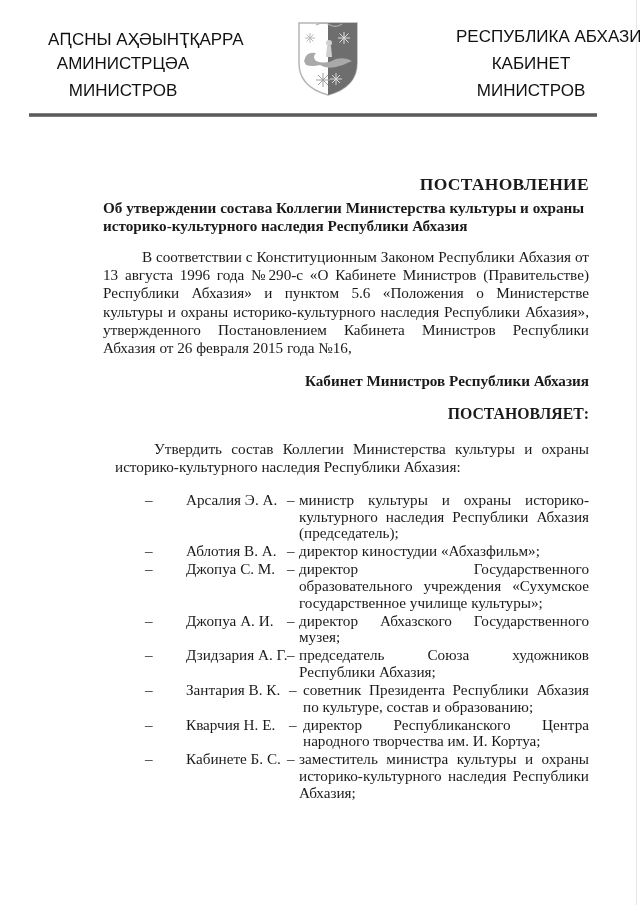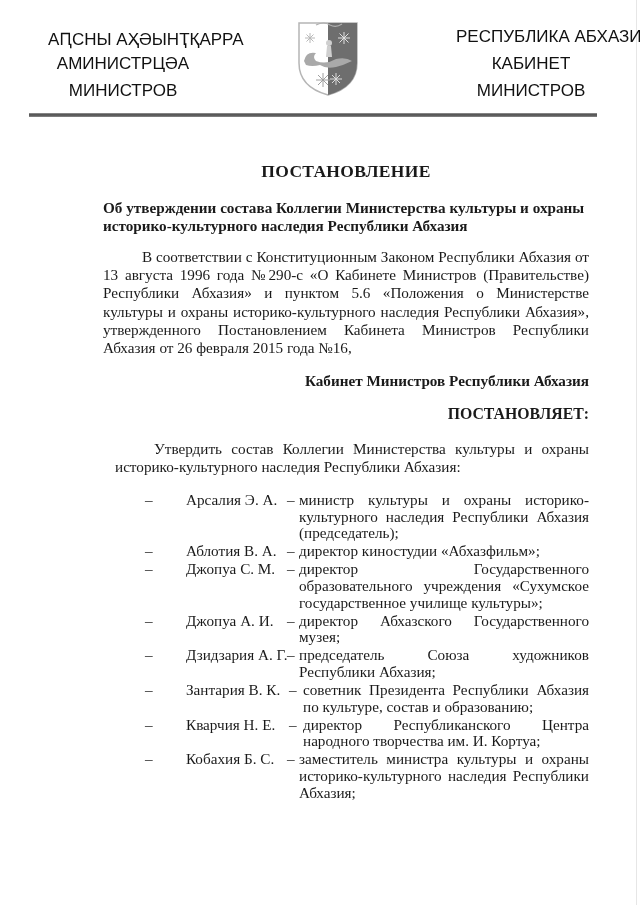--- a/index.html
+++ b/index.html
@@ -12,21 +12,21 @@
   .hdr-left { left: 40px; width: 150px; top: 0; }
   .hdr-right { left: 448px; width: 150px; top: 0; }
   .l1 { top: 27px; } .l2 { top: 54px; } .l3 { top: 81px; }
 
   .emblem { position: absolute; left: 288px; top: 19px; width: 64px; height: 78px; }
 
   .rule { position: absolute; left: 29px; top: 113px; width: 568px; height: 4px;
           background: linear-gradient(#9a9a9a, #4a4a4a 45%, #8a8a8a); }
 
   .doc { position: absolute; left: 103px; width: 486px; font-family: "Liberation Serif", serif; font-size: 15.2px; color: #1a1a1a; }
-  .title { position: absolute; left: 0; right: 0; top: 161px; text-align: center; font-weight: bold; font-size: 17.5px; letter-spacing: 0.3px; }
+  .title { position: absolute; left: 0; right: 0; top: 174px; text-align: right; font-weight: bold; font-size: 17.5px; letter-spacing: 0.3px; }
   .subtitle { position: absolute; left: 0; right: 0; top: 199px; text-align: left; font-weight: bold; line-height: 17.5px; }
   .para { position: absolute; left: 0; right: 0; text-align: justify; line-height: 18.2px; }
   .para1 { top: 248px; }
   .para2 { top: 440px; margin-left: 12px; }
   .indent { text-indent: 39px; }
   .center-bold { position: absolute; left: 0; right: 0; text-align: right; font-weight: bold; }
   .cab { top: 372px; }
   .post { top: 405px; font-size: 15.8px; }
 
   .members { position: absolute; left: 0; right: 0; top: 492px; }
@@ -134,17 +134,17 @@
       <span class="m-name">Зантария В. К.</span>
       <span class="m-role wide"><span class="rd">–</span><span>советник Президента Республики Абхазия по культуре, состав и образованию;</span></span>
     </div>
     <div class="member">
       <span class="m-dash">–</span>
       <span class="m-name">Кварчия Н. Е.</span>
       <span class="m-role wide"><span class="rd">–</span><span>директор Республиканского Центра народного творчества им. И. Кортуа;</span></span>
     </div>
     <div class="member">
       <span class="m-dash">–</span>
-      <span class="m-name">Кобахия Б. С.</span>
+      <span class="m-name">Кабинете Б. С.</span>
       <span class="m-role"><span class="rd">–</span><span>заместитель министра культуры и охраны историко-культурного наследия Республики Абхазия;</span></span>
     </div>
   </div>
 </div>
 
 </body></html>

